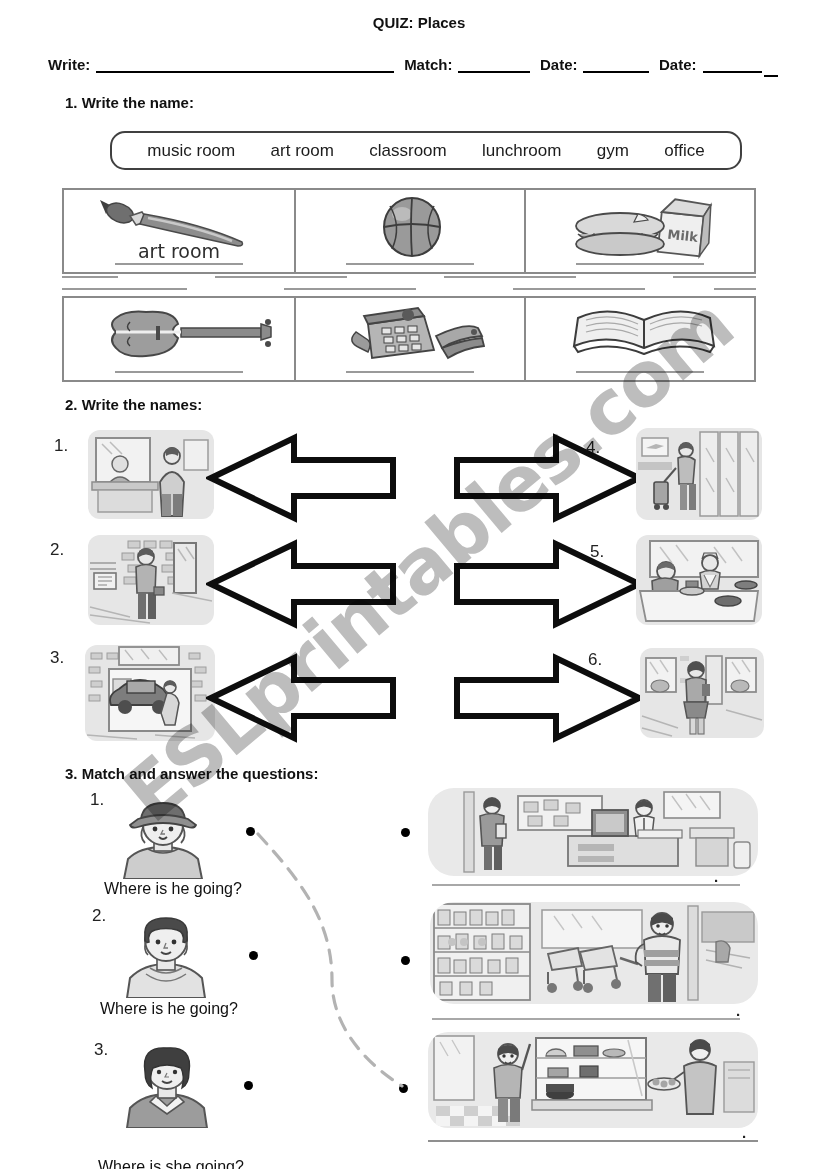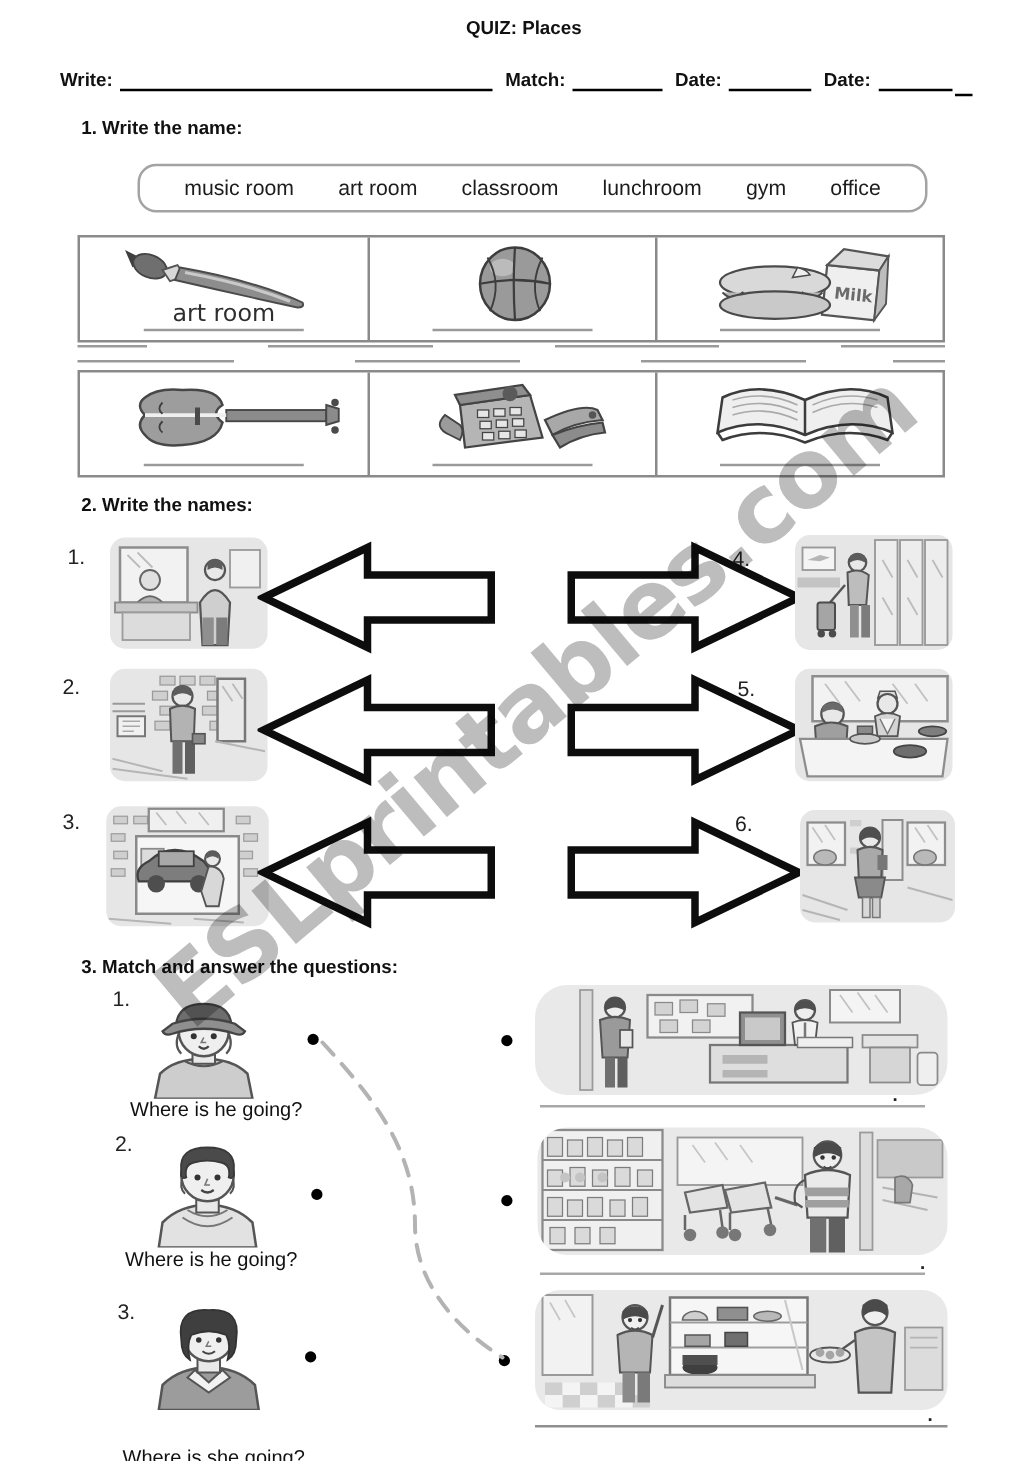--- a/index.html
+++ b/index.html
@@ -13,21 +13,21 @@
 
   
   .title { top:14px; left:0; width:100%; text-align:center; font-size:15px; font-weight:bold;padding-left:12px; }
   .hdr-row { top:56px; left:48px; width:730px; display:flex; align-items:flex-end; font-size:15px; font-weight:bold; }
   .hline { border-bottom:2.5px solid #000; height:14px; display:inline-block; }
   .sec-head { font-size:15px; font-weight:bold; }
 
   
   .wordbank {
     top:131px; left:110px; width:632px; height:39px;
-    border:2px solid #a3a3a3; border-radius:15px;
+    border:2px solid #404040; border-radius:15px;
     display:flex; align-items:center; justify-content:space-evenly;
     font-size:17px; color:#1c1c1c;
   }
   .gridtbl {
     left:62px; width:694px; border:2px solid #8a8a8a;
     display:grid; grid-template-columns:1fr 1fr 1fr; background:#fff;
   }
   .gridtbl .cell { position:relative; height:82px; border-left:2px solid #8a8a8a; }
   .gridtbl .cell:first-child { border-left:none; }
   .ansline { position:absolute; bottom:7px; left:50%; transform:translateX(-50%); width:128px; border-top:2px solid #9a9a9a; }

